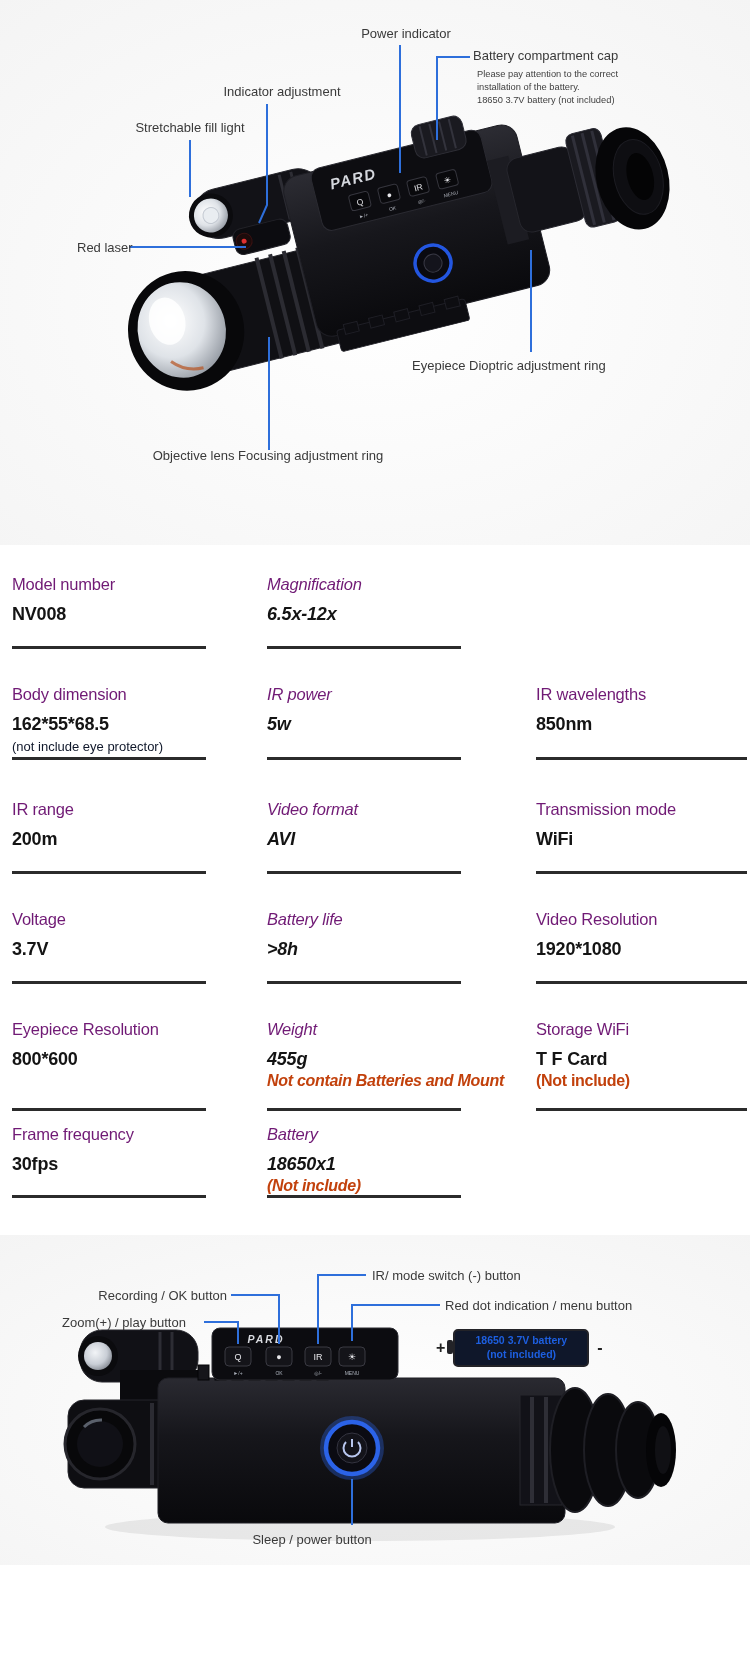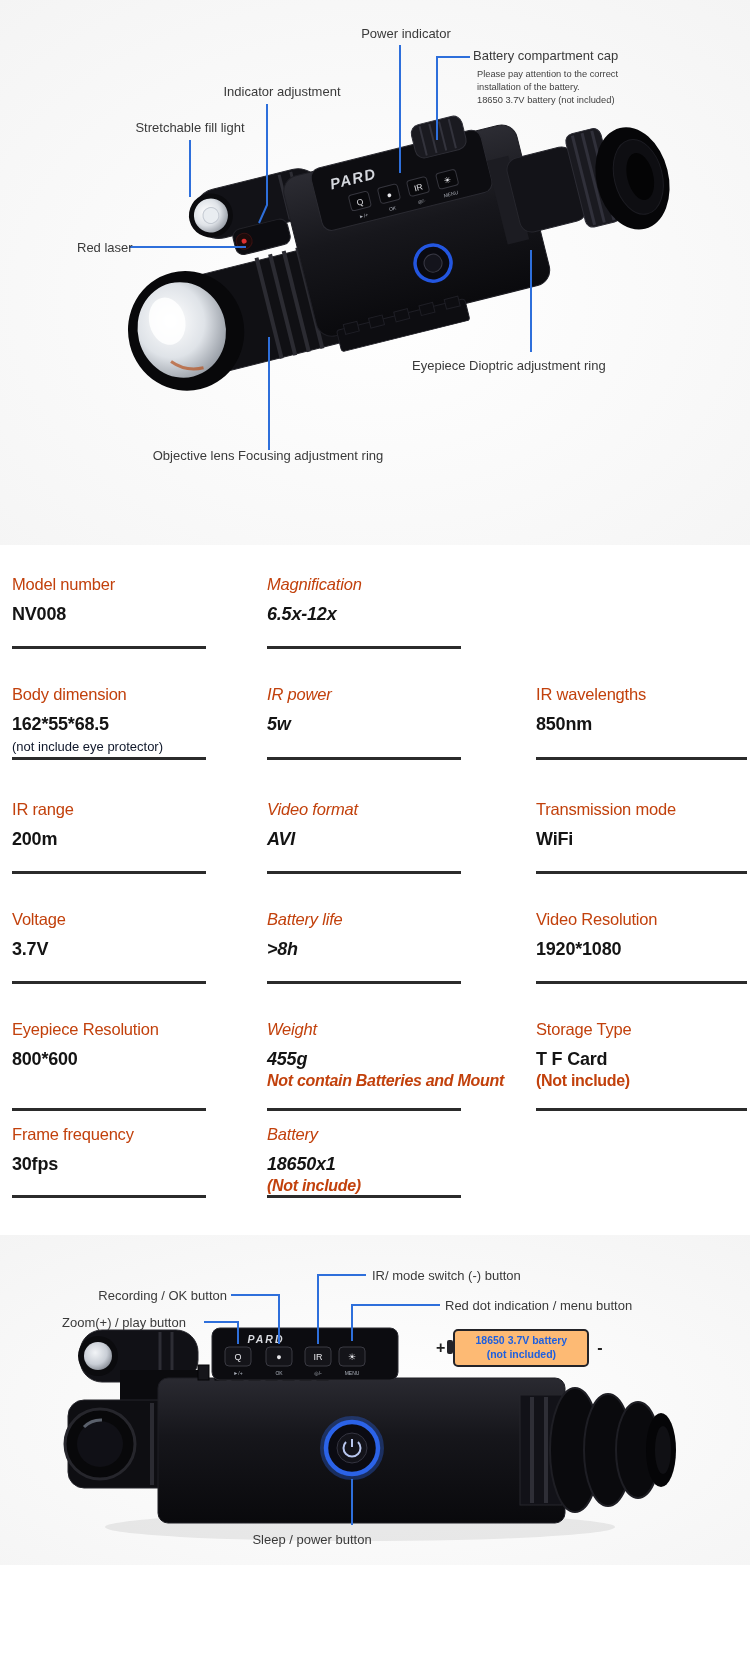--- a/index.html
+++ b/index.html
@@ -14,35 +14,35 @@
   .hero-bottom{position:relative;width:750px;height:485px;}
   .hero-svg{position:absolute;left:0;top:0;}
   
   .specs{position:relative;width:750px;height:650px;padding-top:30px;box-sizing:border-box;}
   .spec-row{display:grid;grid-template-columns:243px 273px 1fr;padding-left:12px;}
   .row-1{height:110px}.row-2{height:115px}.row-3{height:110px}
   .row-4{height:110px}.row-5{height:105px}.row-6{height:70px}
   .spec-cell{display:flex;flex-direction:column;align-items:flex-start;}
   .spec-row .spec-cell:nth-child(2){padding-left:12px;font-style:italic;}
   .spec-row .spec-cell:nth-child(3){padding-left:8px;padding-right:3px;}
-  .spec-label{font-size:16.5px;color:#c2410c;letter-spacing:-0.2px;margin-bottom:10px;}
+  .spec-label{font-size:16.5px;color:#701a75;letter-spacing:-0.2px;margin-bottom:10px;}
   .spec-value{font-size:18px;font-weight:700;color:#141414;letter-spacing:-0.2px;}
   .spec-note{font-size:13px;color:#0f172a;margin-top:4px;}
   .spec-note.dark{font-size:16px;font-weight:700;color:#c2410c;margin-top:2px;letter-spacing:-0.3px;}
   .spec-line{margin-top:auto;height:3px;background:#2b2b2b;width:194px;}
   .spec-row .spec-cell:nth-child(3) .spec-line{width:100%;}
   .row-1 .spec-cell,.row-3 .spec-cell,.row-4 .spec-cell{padding-bottom:36px;}
   .row-2 .spec-cell{padding-bottom:40px;}
   .row-5 .spec-cell{padding-bottom:14px;}
   .row-6 .spec-cell{padding-bottom:2px;}
   
   .battery-tag{position:absolute;left:436px;top:134px;display:flex;align-items:center;gap:8px;}
   .bat-sign{font-size:16px;font-weight:700;color:#222;}
   .bat-box{position:relative;width:132px;height:34px;border:2px solid #232328;border-radius:5px;
-           display:flex;flex-direction:column;align-items:center;justify-content:center;background:#fdba74;}
+           display:flex;flex-direction:column;align-items:center;justify-content:center;background:#0f172a;}
   .bat-nub{position:absolute;left:-8px;top:9px;width:6px;height:14px;background:#232328;border-radius:2px;}
   .bat-line{font-size:10.5px;font-weight:700;color:#1d5fe0;line-height:1.3;}
 </style>
 </head>
 <body>
 
 <div class="page">
 
   <section class="hero-top">
     <svg class="hero-svg" width="750" height="545" viewBox="0 0 750 545">
@@ -249,21 +249,21 @@
         <div class="spec-value">800*600</div>
         <div class="spec-line"></div>
       </div>
       <div class="spec-cell">
         <div class="spec-label">Weight</div>
         <div class="spec-value">455g</div>
         <div class="spec-note dark">Not contain Batteries and Mount</div>
         <div class="spec-line"></div>
       </div>
       <div class="spec-cell">
-        <div class="spec-label">Storage Type</div>
+        <div class="spec-label">Storage WiFi</div>
         <div class="spec-value">T F Card</div>
         <div class="spec-note dark">(Not include)</div>
         <div class="spec-line"></div>
       </div>
     </div>
     <div class="spec-row row-6">
       <div class="spec-cell">
         <div class="spec-label">Frame frequency</div>
         <div class="spec-value">30fps</div>
         <div class="spec-line"></div>

